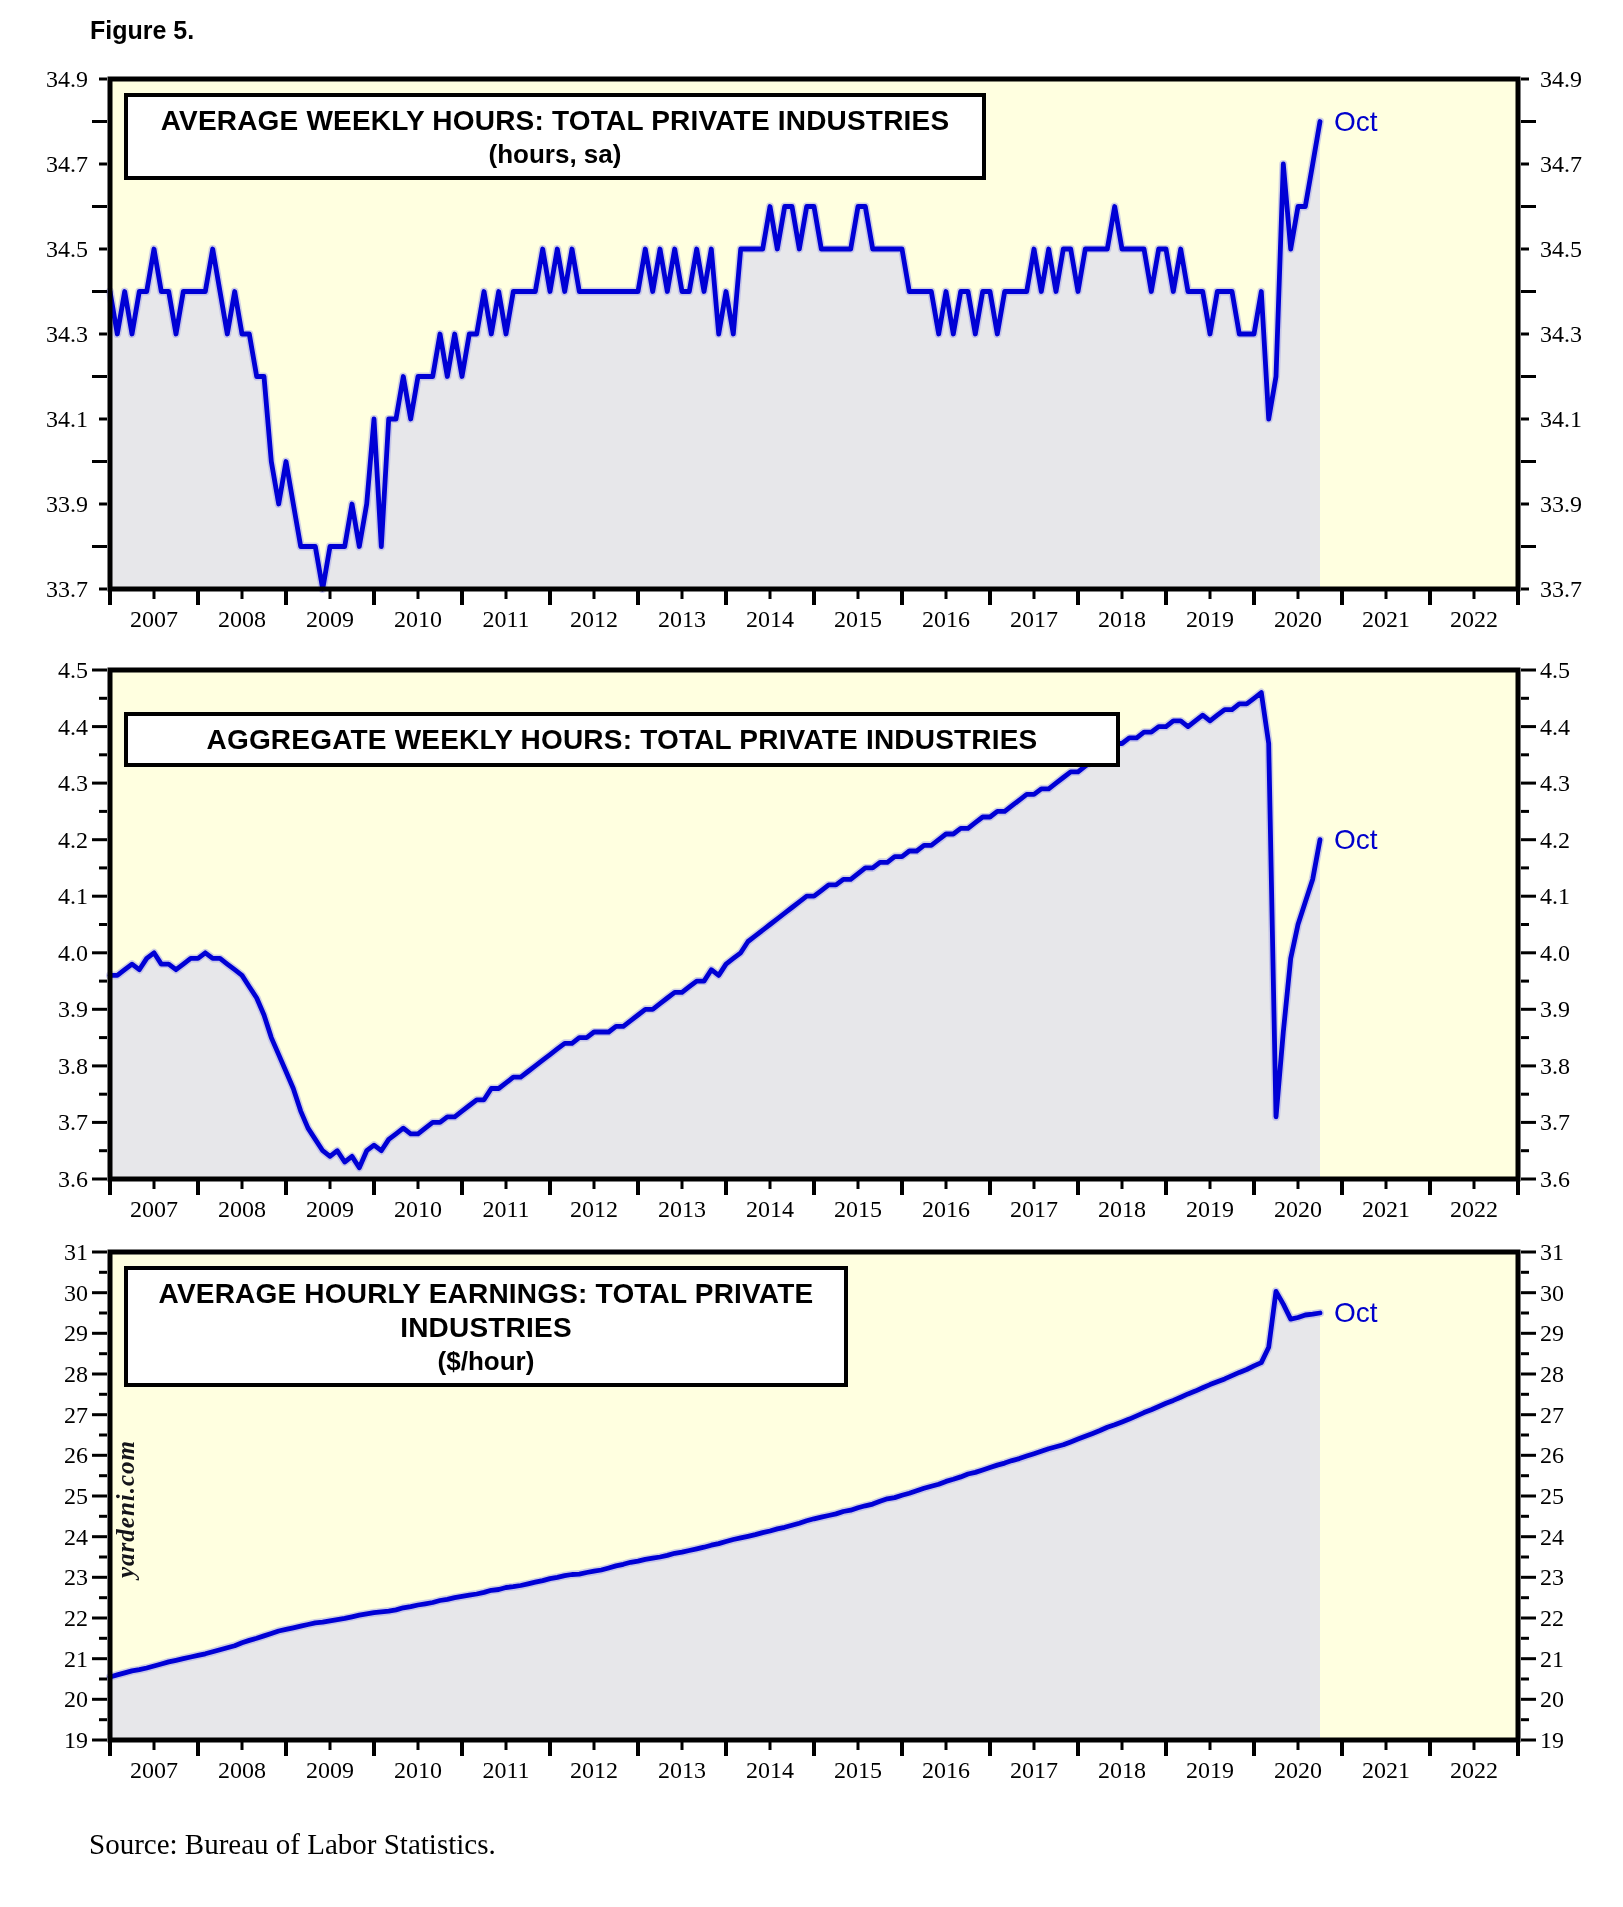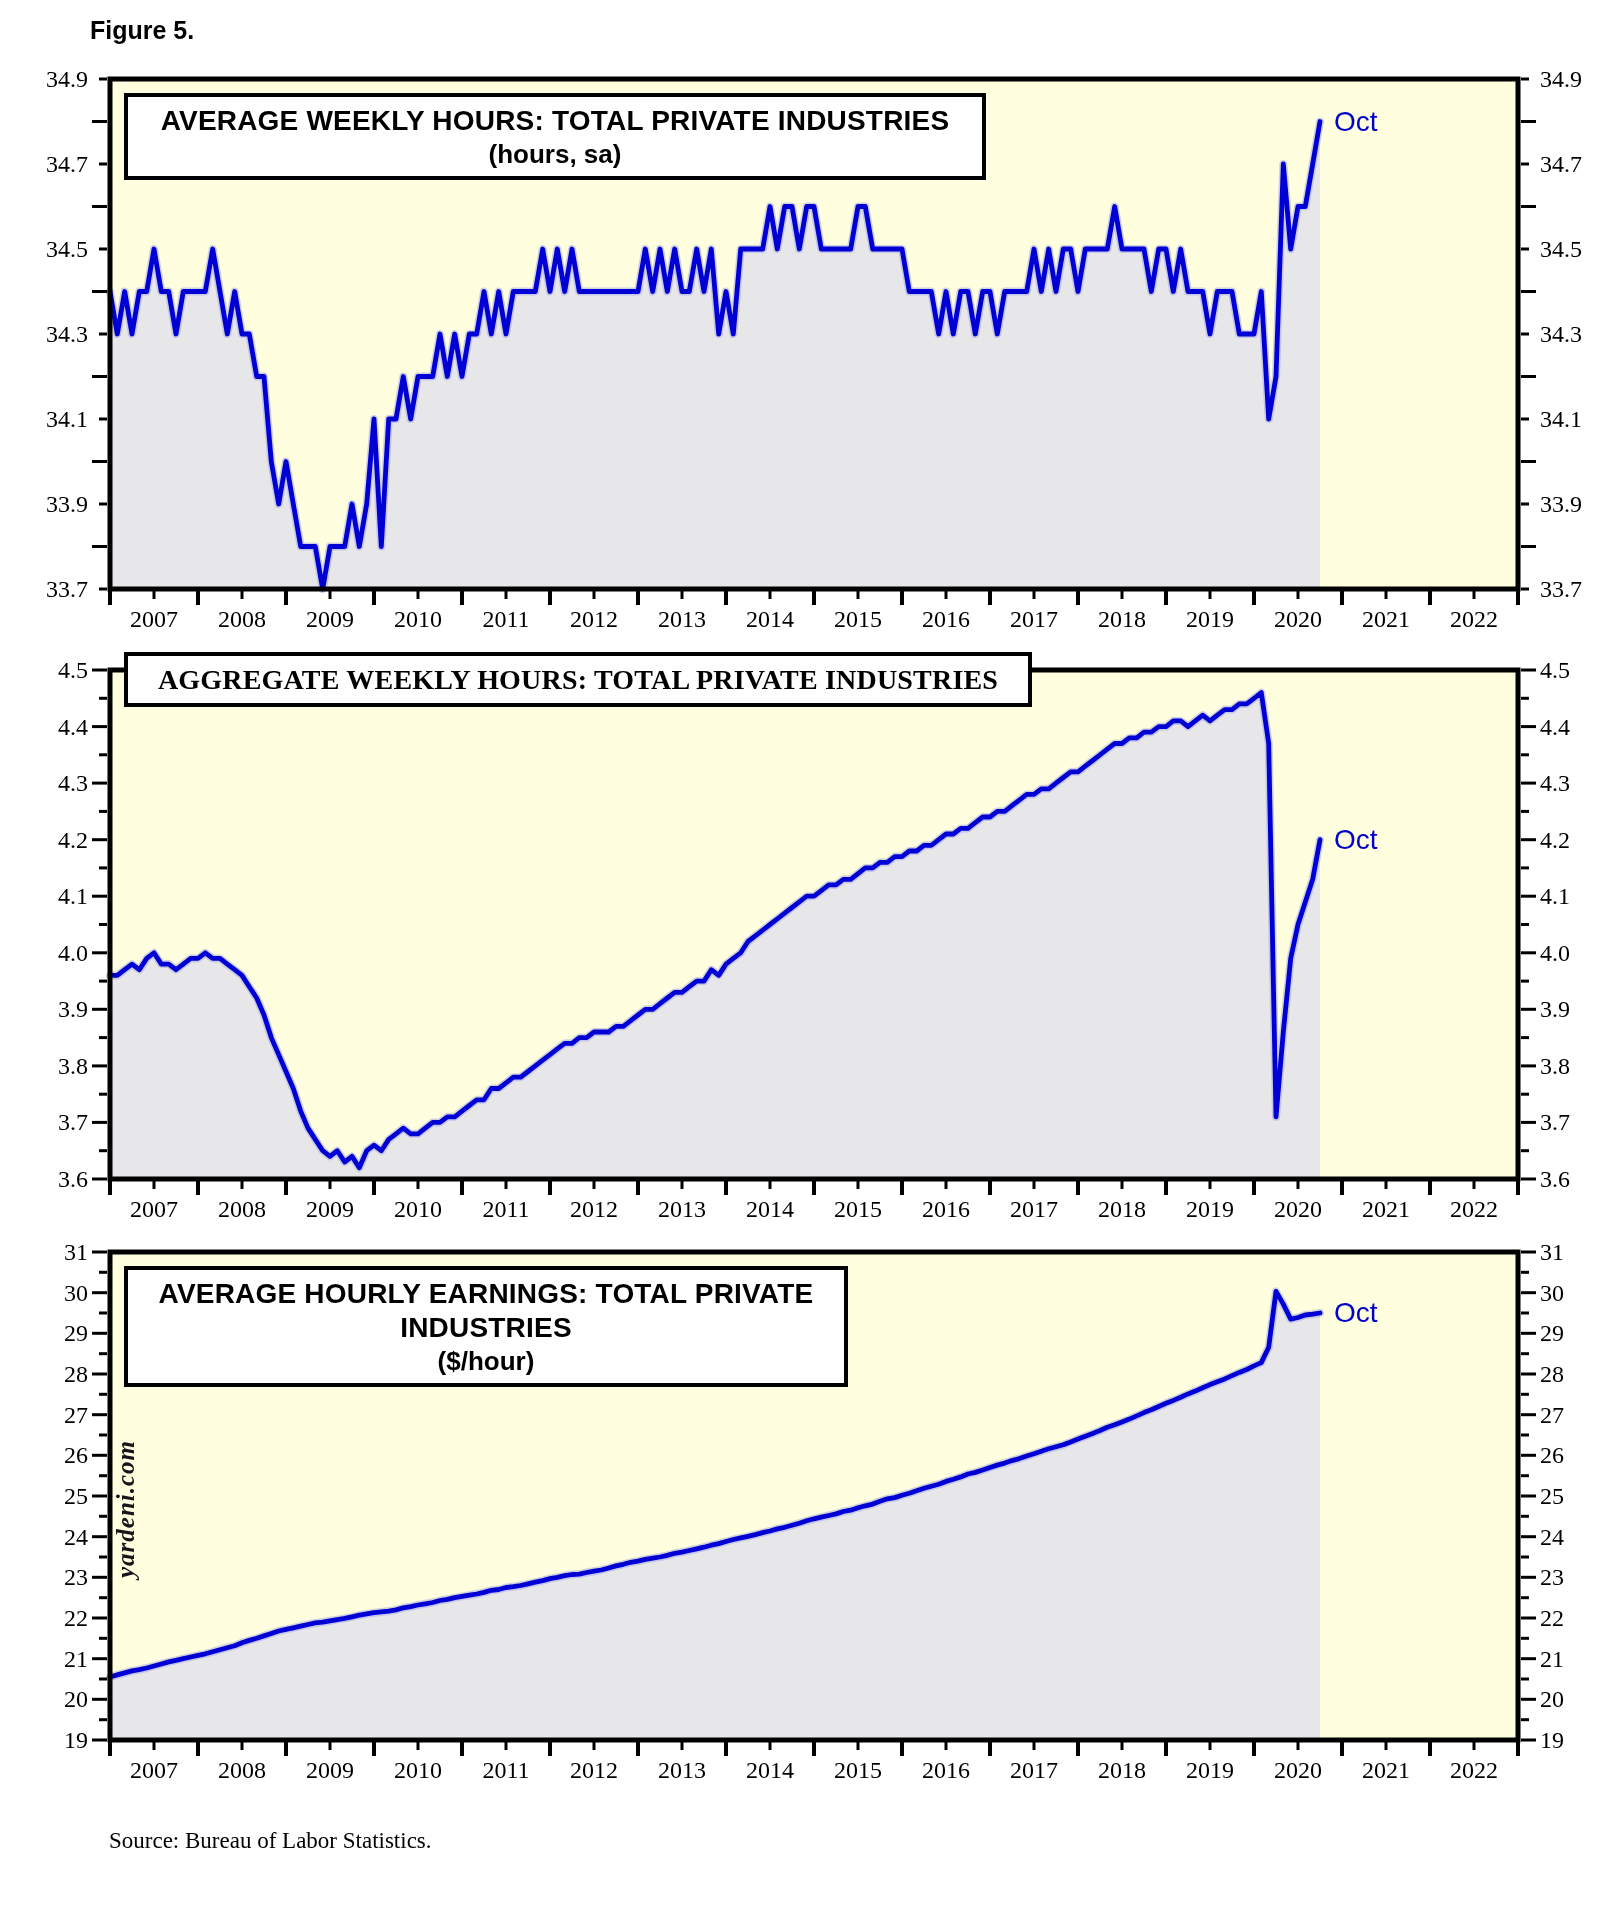--- a/index.html
+++ b/index.html
@@ -7,30 +7,30 @@
   #chart-svg{position:absolute;left:0;top:0;}
   .abs{position:absolute;}
   #figure-label{left:90px;top:16px;font-family:"Liberation Sans",sans-serif;
     font-weight:bold;font-size:25px;color:#000;text-align:center;}
   .title-box{background:#ffffff;border:4px solid #000;text-align:center;
     font-family:"Liberation Sans",sans-serif;font-weight:bold;color:#000;
     padding:7px 4px 6px 4px;box-sizing:border-box;}
   .title-line1{display:block;font-size:28px;line-height:34px;letter-spacing:0.2px;}
   .title-line2{display:block;font-size:26px;line-height:32px;text-align:center;}
   #title-box-1{left:124px;top:93px;width:862px;}
-  #title-box-2{left:124px;top:652px;width:908px;font-family:Liberation Serif, serif;}
+  #title-box-2{left:124px;top:712px;width:996px;}
   #title-box-3{left:124px;top:1266px;width:724px;}
   .end-label{font-family:"Liberation Sans",sans-serif;font-size:28px;color:#0000cc;}
   #end-label-1{left:1334px;top:106px;}
   #end-label-2{left:1334px;top:824px;}
   #end-label-3{left:1334px;top:1297px;}
   #watermark{left:112px;top:1578px;transform:rotate(-90deg);transform-origin:0 0;
     font-style:italic;font-weight:bold;font-size:25px;letter-spacing:1px;color:#15151a;
     white-space:nowrap;}
-  #source-line{left:109px;top:1828px;font-size:23px;color:#000;}
+  #source-line{left:89px;top:1828px;font-size:29px;color:#000;}
 </style>
 </head>
 <body>
 
 <svg id="chart-svg" width="1623" height="1907">
     <rect x="110" y="79" width="1408" height="510" fill="#ffffe0"></rect>
     <polygon points="110.0,291.5 117.3,334.0 124.7,291.5 132.0,334.0 139.3,291.5 146.7,291.5 154.0,249.0 161.3,291.5 168.7,291.5 176.0,334.0 183.3,291.5 190.7,291.5 198.0,291.5 205.3,291.5 212.7,249.0 220.0,291.5 227.3,334.0 234.7,291.5 242.0,334.0 249.3,334.0 256.7,376.5 264.0,376.5 271.3,461.5 278.7,504.0 286.0,461.5 293.3,504.0 300.7,546.5 308.0,546.5 315.3,546.5 322.7,589.0 330.0,546.5 337.3,546.5 344.7,546.5 352.0,504.0 359.3,546.5 366.7,504.0 374.0,419.0 381.3,546.5 388.7,419.0 396.0,419.0 403.3,376.5 410.7,419.0 418.0,376.5 425.3,376.5 432.7,376.5 440.0,334.0 447.3,376.5 454.7,334.0 462.0,376.5 469.3,334.0 476.7,334.0 484.0,291.5 491.3,334.0 498.7,291.5 506.0,334.0 513.3,291.5 520.7,291.5 528.0,291.5 535.3,291.5 542.7,249.0 550.0,291.5 557.3,249.0 564.7,291.5 572.0,249.0 579.3,291.5 586.7,291.5 594.0,291.5 601.3,291.5 608.7,291.5 616.0,291.5 623.3,291.5 630.7,291.5 638.0,291.5 645.3,249.0 652.7,291.5 660.0,249.0 667.3,291.5 674.7,249.0 682.0,291.5 689.3,291.5 696.7,249.0 704.0,291.5 711.3,249.0 718.7,334.0 726.0,291.5 733.3,334.0 740.7,249.0 748.0,249.0 755.3,249.0 762.7,249.0 770.0,206.5 777.3,249.0 784.7,206.5 792.0,206.5 799.3,249.0 806.7,206.5 814.0,206.5 821.3,249.0 828.7,249.0 836.0,249.0 843.3,249.0 850.7,249.0 858.0,206.5 865.3,206.5 872.7,249.0 880.0,249.0 887.3,249.0 894.7,249.0 902.0,249.0 909.3,291.5 916.7,291.5 924.0,291.5 931.3,291.5 938.7,334.0 946.0,291.5 953.3,334.0 960.7,291.5 968.0,291.5 975.3,334.0 982.7,291.5 990.0,291.5 997.3,334.0 1004.7,291.5 1012.0,291.5 1019.3,291.5 1026.7,291.5 1034.0,249.0 1041.3,291.5 1048.7,249.0 1056.0,291.5 1063.3,249.0 1070.7,249.0 1078.0,291.5 1085.3,249.0 1092.7,249.0 1100.0,249.0 1107.3,249.0 1114.7,206.5 1122.0,249.0 1129.3,249.0 1136.7,249.0 1144.0,249.0 1151.3,291.5 1158.7,249.0 1166.0,249.0 1173.3,291.5 1180.7,249.0 1188.0,291.5 1195.3,291.5 1202.7,291.5 1210.0,334.0 1217.3,291.5 1224.7,291.5 1232.0,291.5 1239.3,334.0 1246.7,334.0 1254.0,334.0 1261.3,291.5 1268.7,419.0 1276.0,376.5 1283.3,164.0 1290.7,249.0 1298.0,206.5 1305.3,206.5 1312.7,164.0 1320.0,121.5 1320.0,589 110,589" fill="#e7e7ea"></polygon>
     <polyline points="110.0,291.5 117.3,334.0 124.7,291.5 132.0,334.0 139.3,291.5 146.7,291.5 154.0,249.0 161.3,291.5 168.7,291.5 176.0,334.0 183.3,291.5 190.7,291.5 198.0,291.5 205.3,291.5 212.7,249.0 220.0,291.5 227.3,334.0 234.7,291.5 242.0,334.0 249.3,334.0 256.7,376.5 264.0,376.5 271.3,461.5 278.7,504.0 286.0,461.5 293.3,504.0 300.7,546.5 308.0,546.5 315.3,546.5 322.7,589.0 330.0,546.5 337.3,546.5 344.7,546.5 352.0,504.0 359.3,546.5 366.7,504.0 374.0,419.0 381.3,546.5 388.7,419.0 396.0,419.0 403.3,376.5 410.7,419.0 418.0,376.5 425.3,376.5 432.7,376.5 440.0,334.0 447.3,376.5 454.7,334.0 462.0,376.5 469.3,334.0 476.7,334.0 484.0,291.5 491.3,334.0 498.7,291.5 506.0,334.0 513.3,291.5 520.7,291.5 528.0,291.5 535.3,291.5 542.7,249.0 550.0,291.5 557.3,249.0 564.7,291.5 572.0,249.0 579.3,291.5 586.7,291.5 594.0,291.5 601.3,291.5 608.7,291.5 616.0,291.5 623.3,291.5 630.7,291.5 638.0,291.5 645.3,249.0 652.7,291.5 660.0,249.0 667.3,291.5 674.7,249.0 682.0,291.5 689.3,291.5 696.7,249.0 704.0,291.5 711.3,249.0 718.7,334.0 726.0,291.5 733.3,334.0 740.7,249.0 748.0,249.0 755.3,249.0 762.7,249.0 770.0,206.5 777.3,249.0 784.7,206.5 792.0,206.5 799.3,249.0 806.7,206.5 814.0,206.5 821.3,249.0 828.7,249.0 836.0,249.0 843.3,249.0 850.7,249.0 858.0,206.5 865.3,206.5 872.7,249.0 880.0,249.0 887.3,249.0 894.7,249.0 902.0,249.0 909.3,291.5 916.7,291.5 924.0,291.5 931.3,291.5 938.7,334.0 946.0,291.5 953.3,334.0 960.7,291.5 968.0,291.5 975.3,334.0 982.7,291.5 990.0,291.5 997.3,334.0 1004.7,291.5 1012.0,291.5 1019.3,291.5 1026.7,291.5 1034.0,249.0 1041.3,291.5 1048.7,249.0 1056.0,291.5 1063.3,249.0 1070.7,249.0 1078.0,291.5 1085.3,249.0 1092.7,249.0 1100.0,249.0 1107.3,249.0 1114.7,206.5 1122.0,249.0 1129.3,249.0 1136.7,249.0 1144.0,249.0 1151.3,291.5 1158.7,249.0 1166.0,249.0 1173.3,291.5 1180.7,249.0 1188.0,291.5 1195.3,291.5 1202.7,291.5 1210.0,334.0 1217.3,291.5 1224.7,291.5 1232.0,291.5 1239.3,334.0 1246.7,334.0 1254.0,334.0 1261.3,291.5 1268.7,419.0 1276.0,376.5 1283.3,164.0 1290.7,249.0 1298.0,206.5 1305.3,206.5 1312.7,164.0 1320.0,121.5" fill="none" stroke="#a9a9e6" stroke-width="8" stroke-linejoin="round" stroke-linecap="round" opacity="0.55"></polyline>
     <polyline points="110.0,291.5 117.3,334.0 124.7,291.5 132.0,334.0 139.3,291.5 146.7,291.5 154.0,249.0 161.3,291.5 168.7,291.5 176.0,334.0 183.3,291.5 190.7,291.5 198.0,291.5 205.3,291.5 212.7,249.0 220.0,291.5 227.3,334.0 234.7,291.5 242.0,334.0 249.3,334.0 256.7,376.5 264.0,376.5 271.3,461.5 278.7,504.0 286.0,461.5 293.3,504.0 300.7,546.5 308.0,546.5 315.3,546.5 322.7,589.0 330.0,546.5 337.3,546.5 344.7,546.5 352.0,504.0 359.3,546.5 366.7,504.0 374.0,419.0 381.3,546.5 388.7,419.0 396.0,419.0 403.3,376.5 410.7,419.0 418.0,376.5 425.3,376.5 432.7,376.5 440.0,334.0 447.3,376.5 454.7,334.0 462.0,376.5 469.3,334.0 476.7,334.0 484.0,291.5 491.3,334.0 498.7,291.5 506.0,334.0 513.3,291.5 520.7,291.5 528.0,291.5 535.3,291.5 542.7,249.0 550.0,291.5 557.3,249.0 564.7,291.5 572.0,249.0 579.3,291.5 586.7,291.5 594.0,291.5 601.3,291.5 608.7,291.5 616.0,291.5 623.3,291.5 630.7,291.5 638.0,291.5 645.3,249.0 652.7,291.5 660.0,249.0 667.3,291.5 674.7,249.0 682.0,291.5 689.3,291.5 696.7,249.0 704.0,291.5 711.3,249.0 718.7,334.0 726.0,291.5 733.3,334.0 740.7,249.0 748.0,249.0 755.3,249.0 762.7,249.0 770.0,206.5 777.3,249.0 784.7,206.5 792.0,206.5 799.3,249.0 806.7,206.5 814.0,206.5 821.3,249.0 828.7,249.0 836.0,249.0 843.3,249.0 850.7,249.0 858.0,206.5 865.3,206.5 872.7,249.0 880.0,249.0 887.3,249.0 894.7,249.0 902.0,249.0 909.3,291.5 916.7,291.5 924.0,291.5 931.3,291.5 938.7,334.0 946.0,291.5 953.3,334.0 960.7,291.5 968.0,291.5 975.3,334.0 982.7,291.5 990.0,291.5 997.3,334.0 1004.7,291.5 1012.0,291.5 1019.3,291.5 1026.7,291.5 1034.0,249.0 1041.3,291.5 1048.7,249.0 1056.0,291.5 1063.3,249.0 1070.7,249.0 1078.0,291.5 1085.3,249.0 1092.7,249.0 1100.0,249.0 1107.3,249.0 1114.7,206.5 1122.0,249.0 1129.3,249.0 1136.7,249.0 1144.0,249.0 1151.3,291.5 1158.7,249.0 1166.0,249.0 1173.3,291.5 1180.7,249.0 1188.0,291.5 1195.3,291.5 1202.7,291.5 1210.0,334.0 1217.3,291.5 1224.7,291.5 1232.0,291.5 1239.3,334.0 1246.7,334.0 1254.0,334.0 1261.3,291.5 1268.7,419.0 1276.0,376.5 1283.3,164.0 1290.7,249.0 1298.0,206.5 1305.3,206.5 1312.7,164.0 1320.0,121.5" fill="none" stroke="#0000d5" stroke-width="4.8" stroke-linejoin="round" stroke-linecap="round"></polyline>
     <rect x="110" y="79" width="1408" height="510" fill="none" stroke="#000000" stroke-width="5"></rect>

